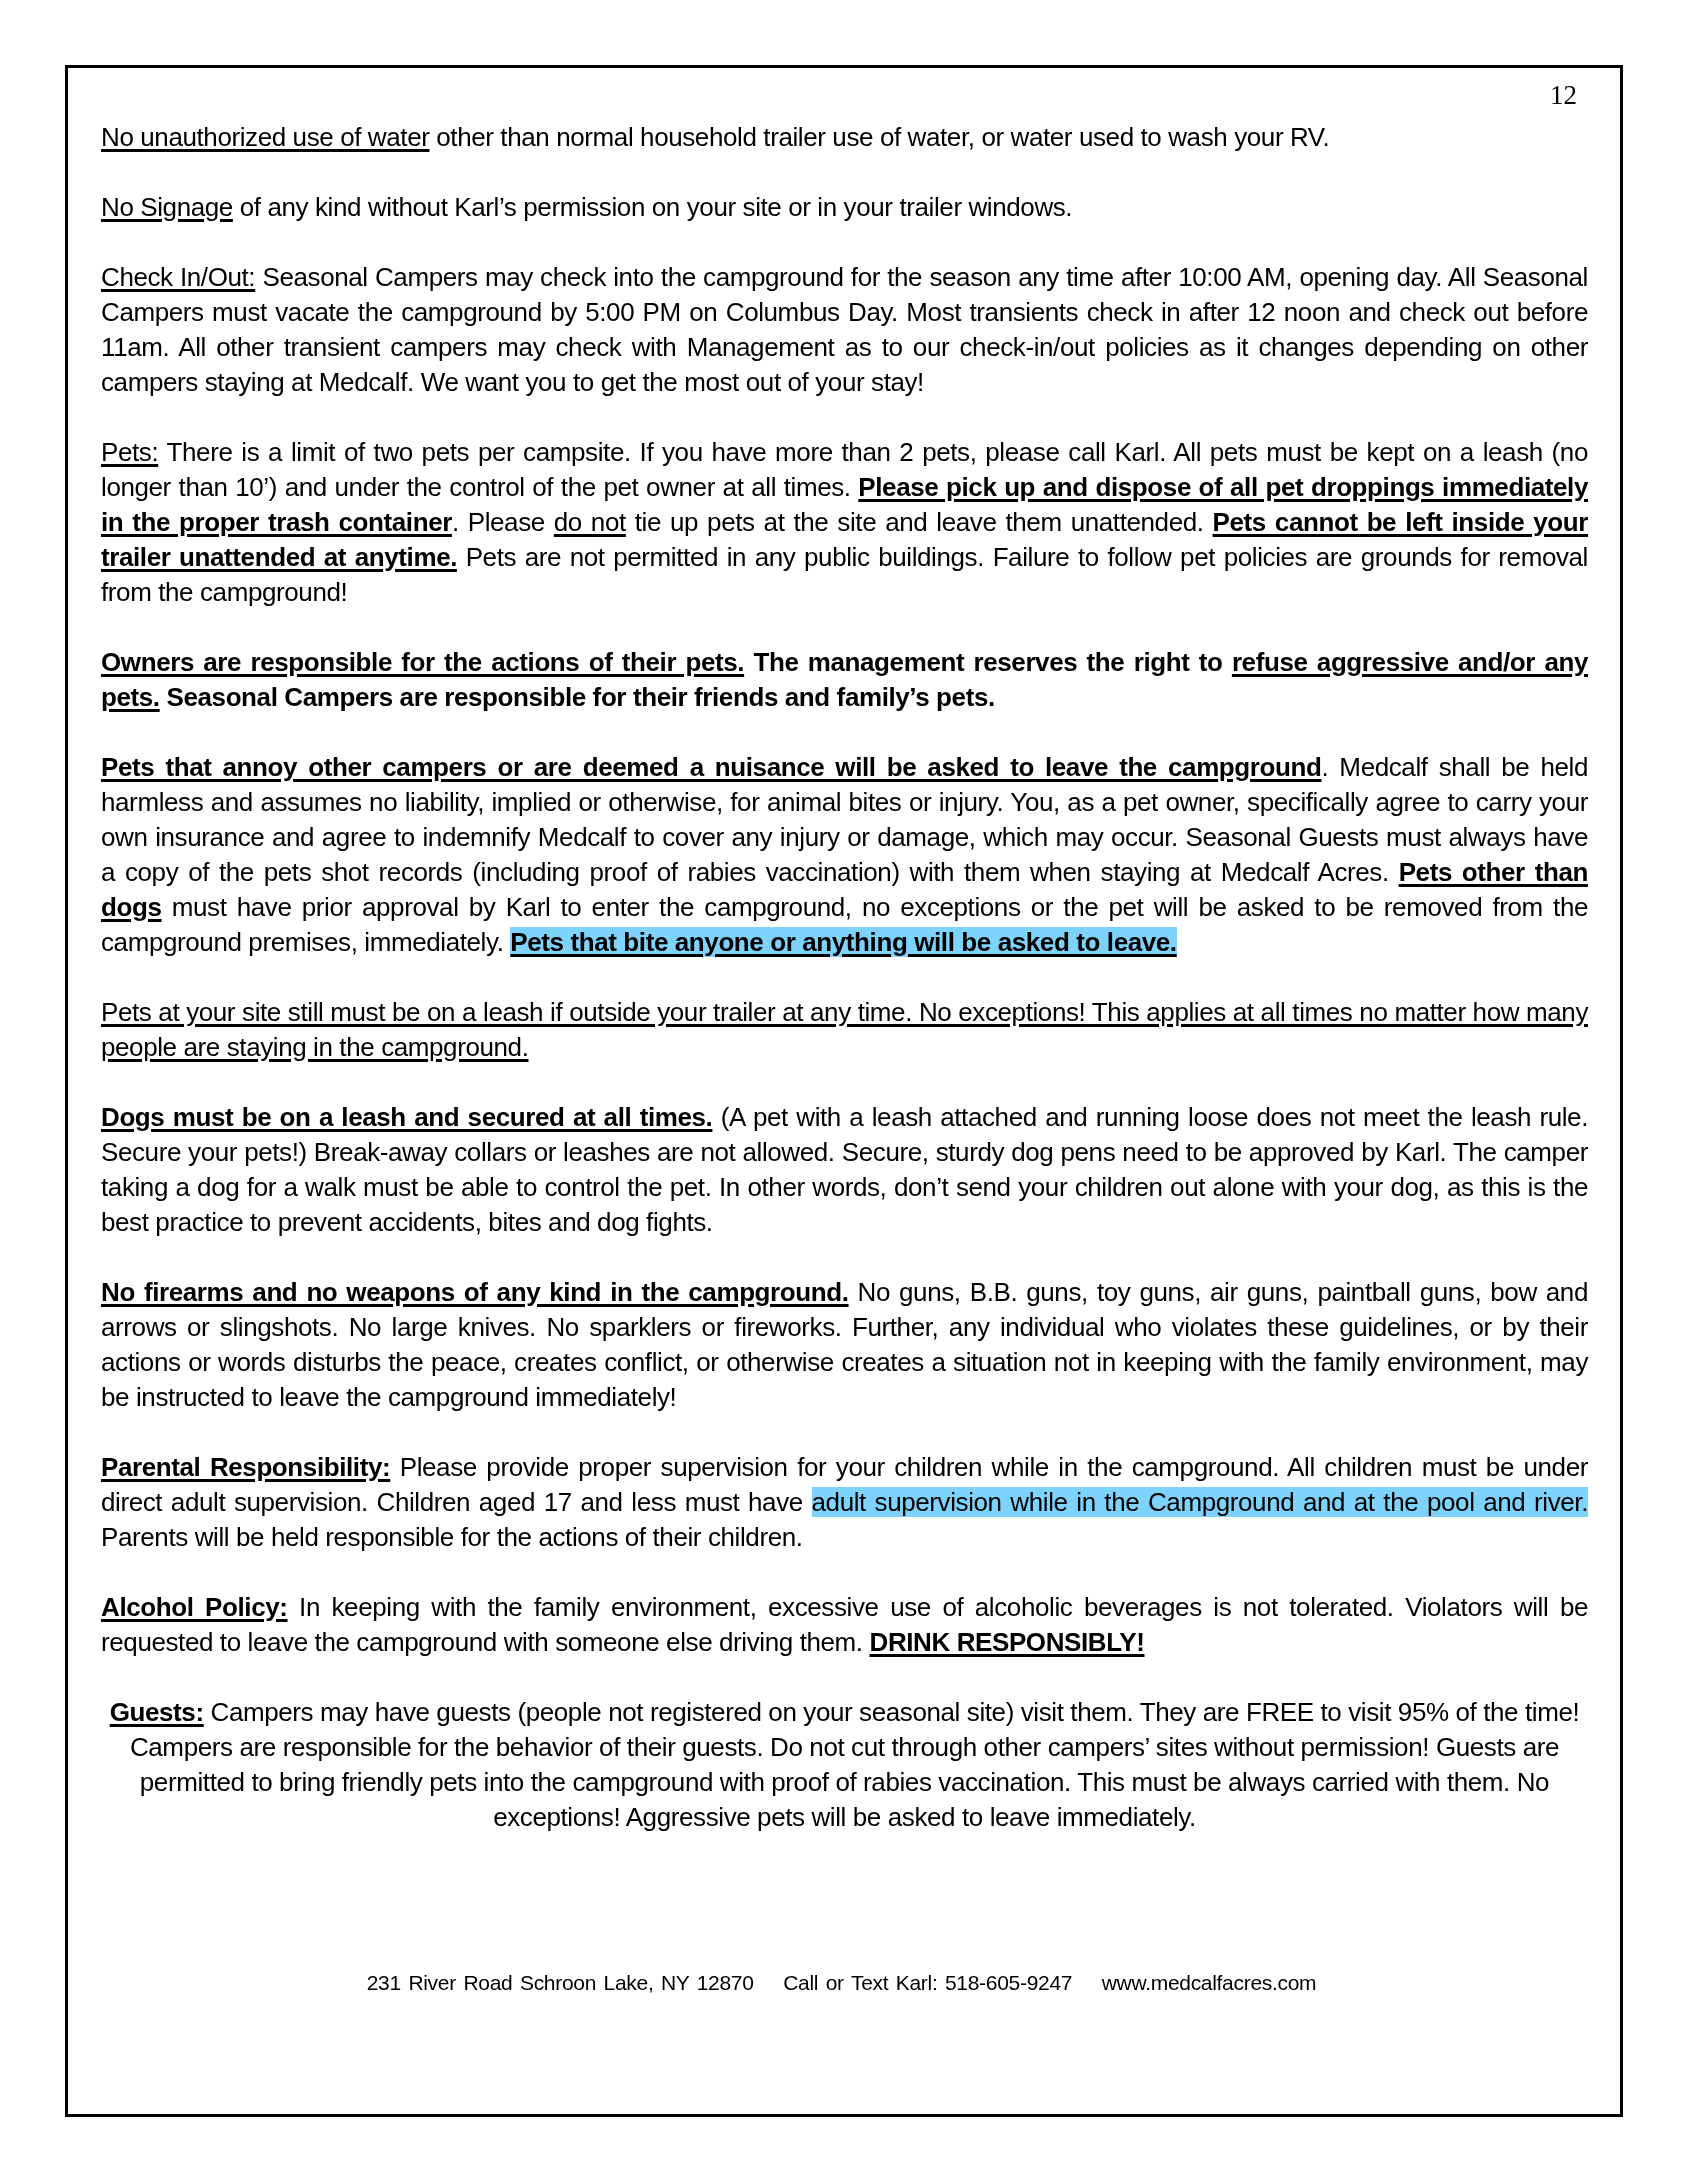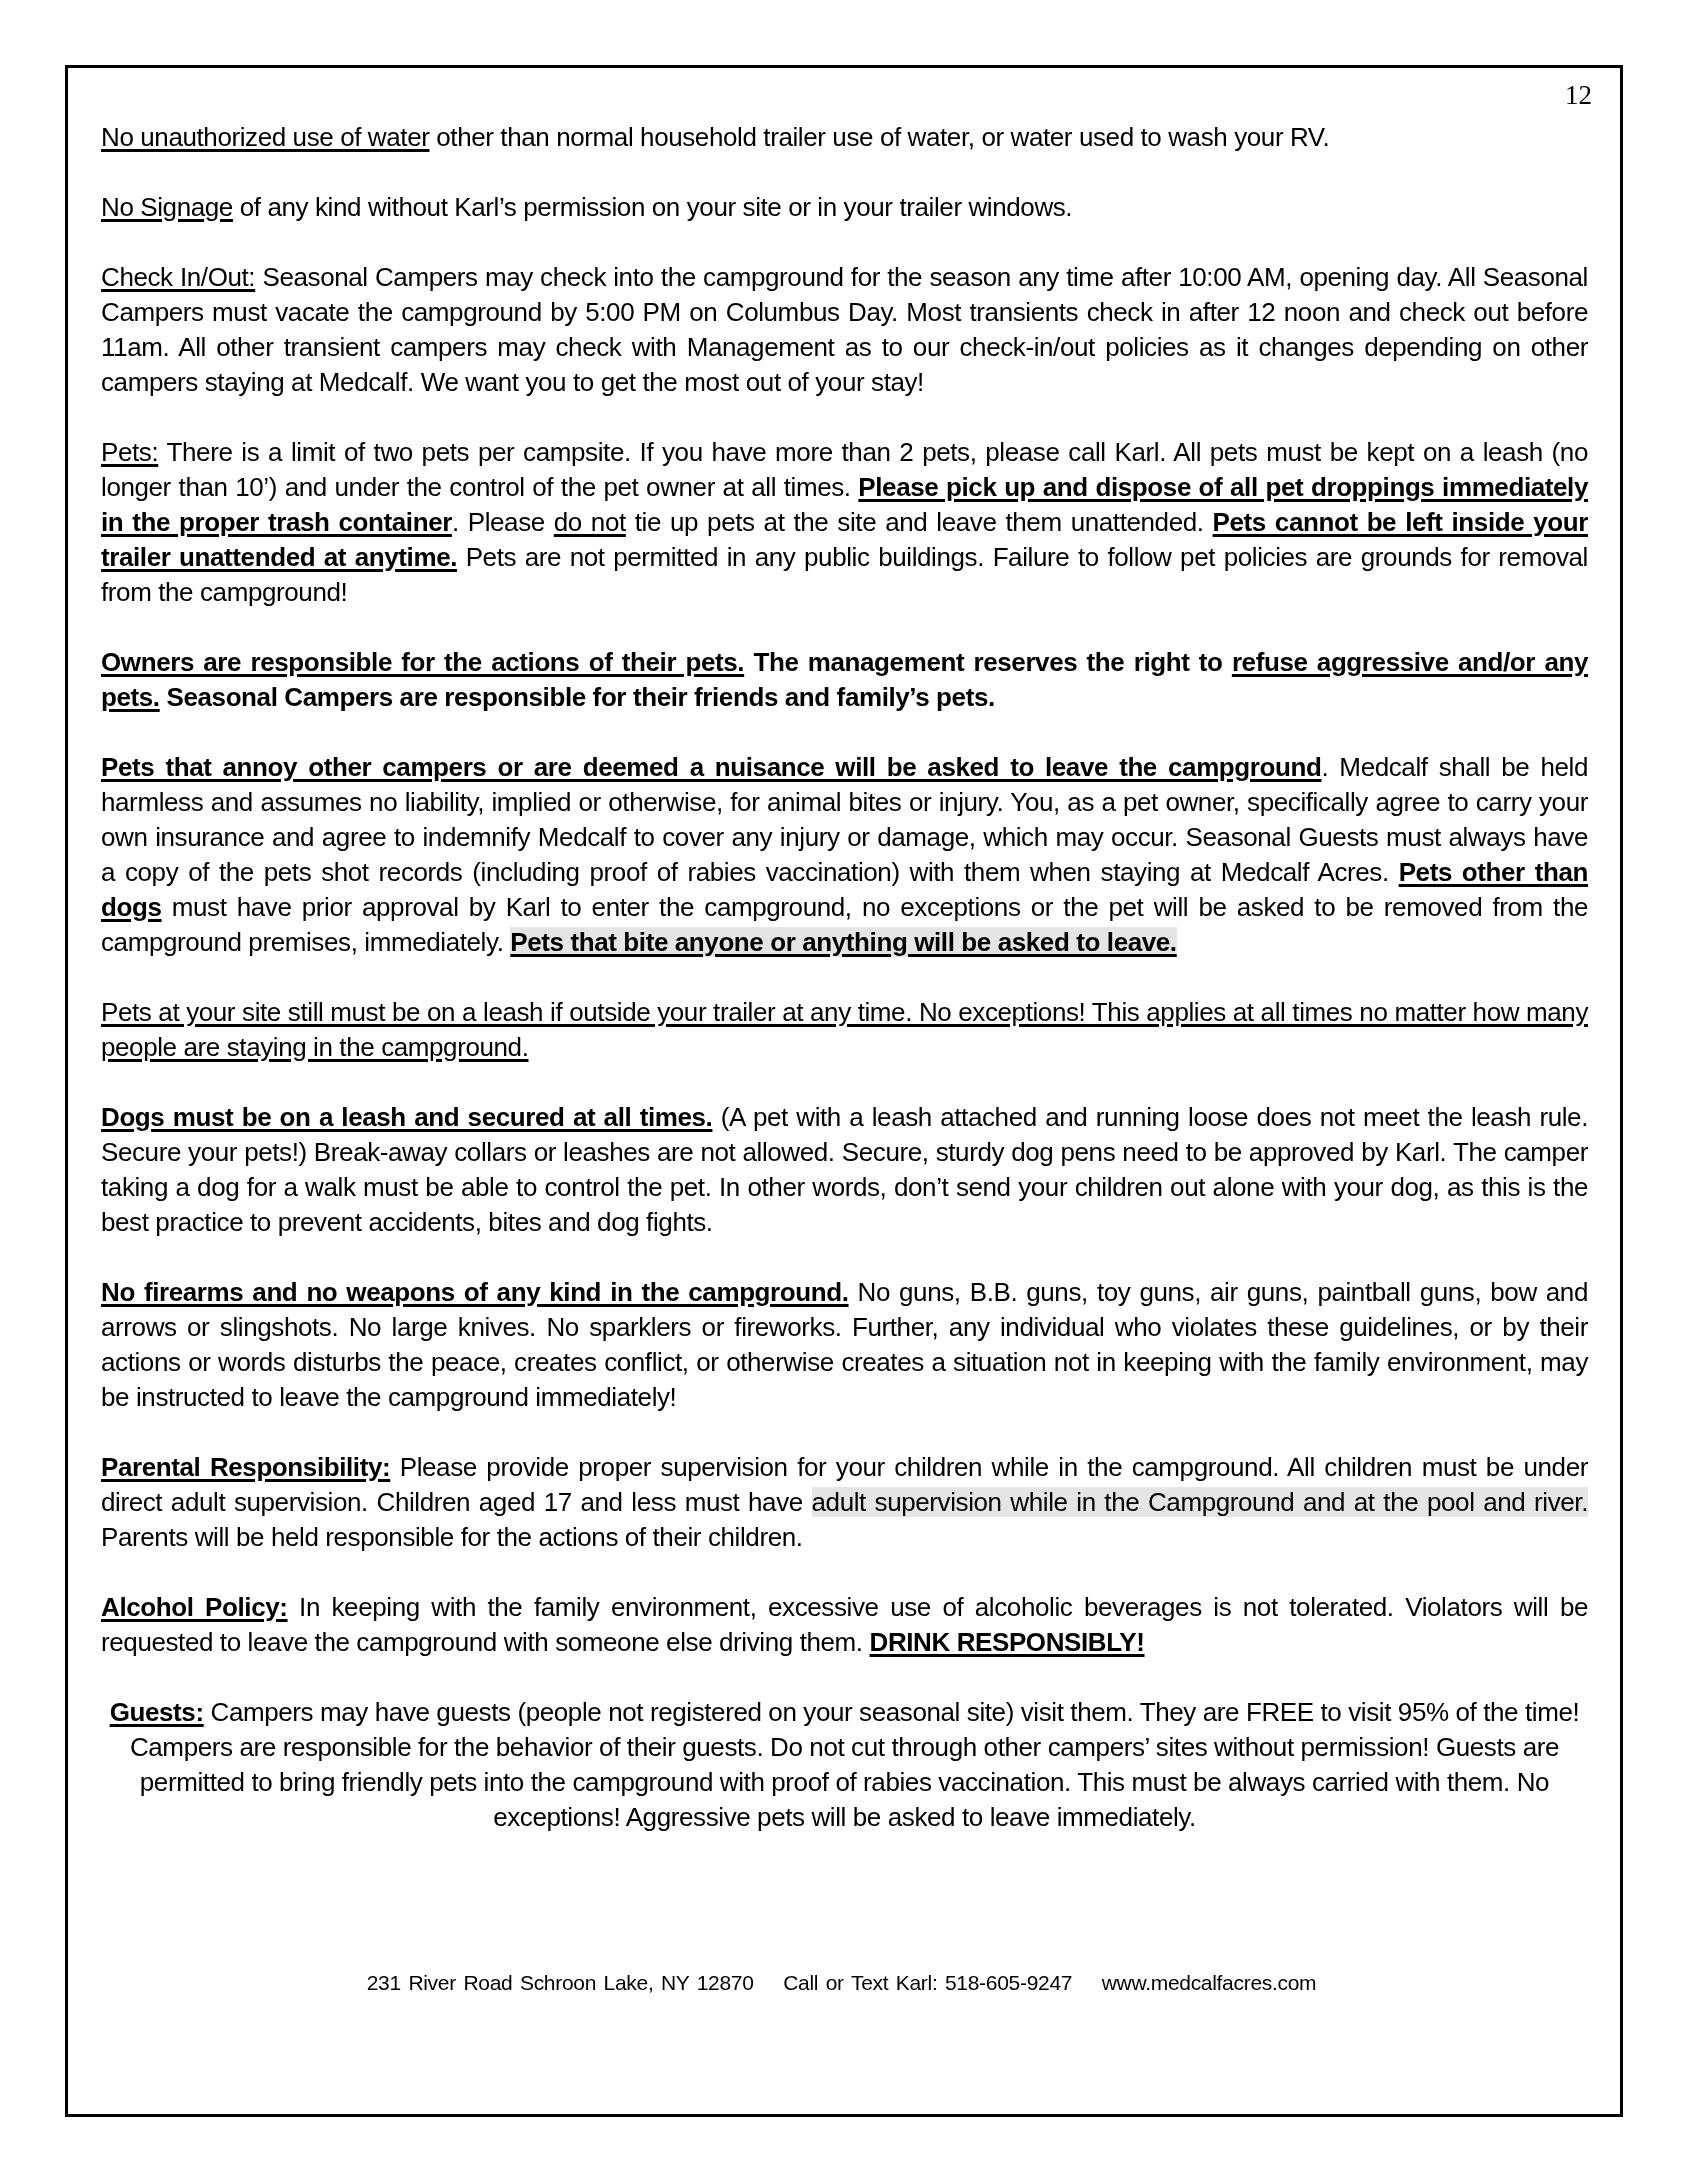--- a/index.html
+++ b/index.html
@@ -1,23 +1,23 @@
 <!DOCTYPE html>
 <html><head>
 <meta charset="utf-8">
 <style>
   html, body { margin:0; padding:0; background:#ffffff; }
   body { width:1683px; height:2178px; position:relative; overflow:hidden; }
   .frame { position:absolute; left:65px; top:65px; width:1552px; height:2046px; border:3px solid #000; box-sizing:content-box; }
-  .page-num { position:absolute; right:28px; top:12px; font-family:"Liberation Serif", serif; font-size:27px; color:#000; }
+  .page-num { position:absolute; right:43px; top:12px; font-family:"Liberation Serif", serif; font-size:27px; color:#000; }
   .content { position:absolute; left:33px; top:44px; width:1487px; font-family:"Liberation Sans", sans-serif; font-size:26px; line-height:35px; color:#000; letter-spacing:-0.4px; }
   .content p { margin:8px 0 35px 0; text-align:justify; }
   .u { text-decoration:underline; text-decoration-thickness:3px; text-underline-offset:3px; }
   .b { font-weight:bold; }
-  .hl { background:#e5e5e5; }
+  .hl { background:#7dd3fc; }
   .footer { position:absolute; left:0; right:0; top:1968px; text-align:center; font-family:"Liberation Sans", sans-serif; color:#000; }
   .footer .name { font-size:27px; line-height:34px; letter-spacing:-0.4px; }
   .footer .contact { font-size:21px; line-height:30px; letter-spacing:-0.3px; word-spacing:2px; }
   .footer .contact span + span { margin-left:22px; }
 </style>
 </head>
 <body>
 
 <div class="frame">
   <div class="page-num">12</div>

